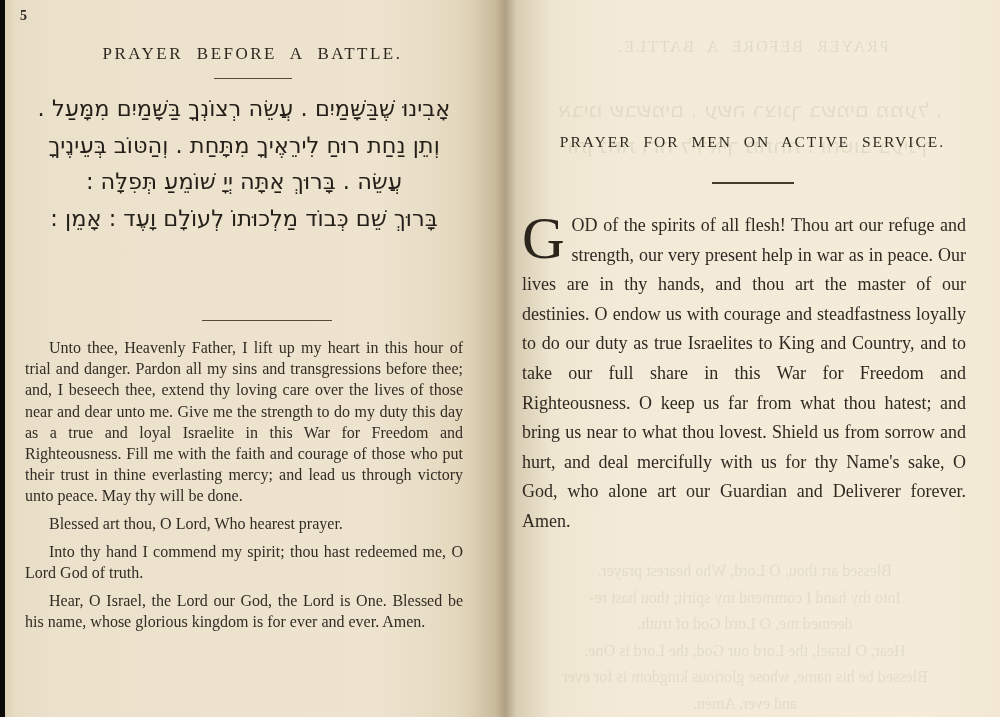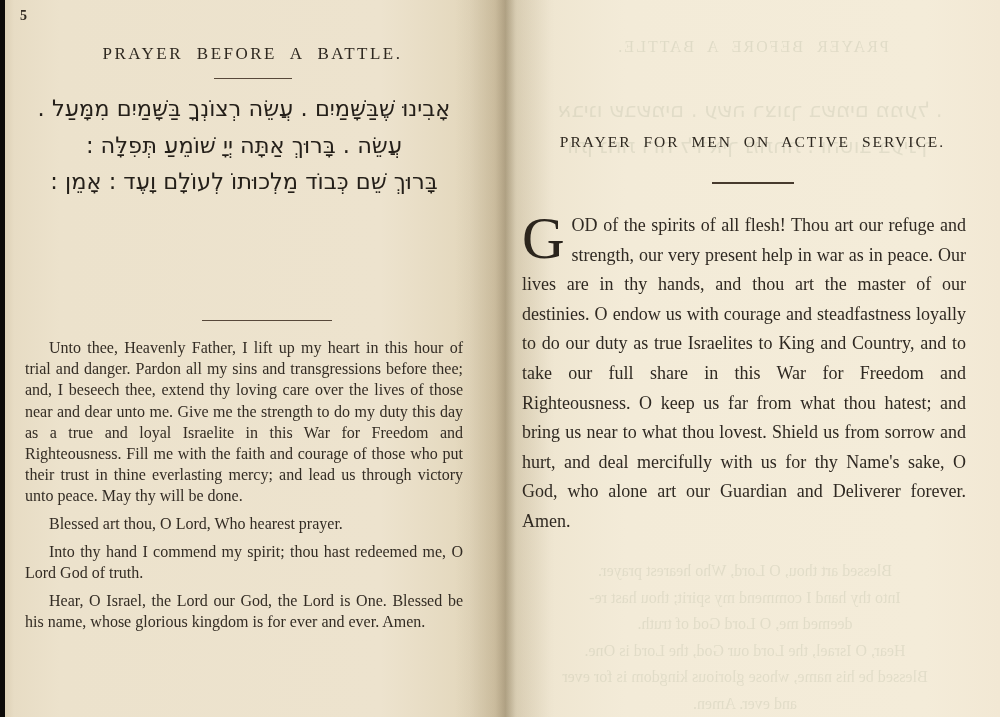--- a/index.html
+++ b/index.html
@@ -69,20 +69,21 @@
 <div class="scan">
 
   <div class="page page-left">
     <div class="pagenum">5</div>
 
     <div class="ltitle">PRAYER BEFORE A BATTLE.</div>
     <div class="lrule1"></div>
 
     <div class="hebrew-block" dir="rtl">
       <div class="hline">אָבִינוּ שֶׁבַּשָּׁמַיִם . עֲשֵׂה רְצוֹנְךָ בַּשָּׁמַיִם מִמָּעַל .</div>
+      <div class="hline">וְתֵן נַחַת רוּחַ לִירֵאֶיךָ מִתָּחַת . וְהַטּוֹב בְּעֵינֶיךָ</div>
       <div class="hline">עֲשֵׂה . בָּרוּךְ אַתָּה יְיָ שׁוֹמֵעַ תְּפִלָּה :</div>
       <div class="hline">בָּרוּךְ שֵׁם כְּבוֹד מַלְכוּתוֹ לְעוֹלָם וָעֶד : אָמֵן :</div>
     </div>
 
     <div class="lrule2"></div>
 
     <div class="lbody">
       <p>Unto thee, Heavenly Father, I lift up my heart in this hour of trial and danger.  Pardon all my sins and transgressions before thee; and, I beseech thee, extend thy loving care over the lives of those near and dear unto me.  Give me the strength to do my duty this day as a true and loyal Israelite in this War for Freedom and Righteousness.  Fill me with the faith and courage of those who put their trust in thine everlasting mercy; and lead us through victory unto peace.  May thy will be done.</p>
       <p>Blessed art thou, O Lord, Who hearest prayer.</p>
       <p>Into thy hand I commend my spirit; thou hast redeemed me, O Lord God of truth.</p>

